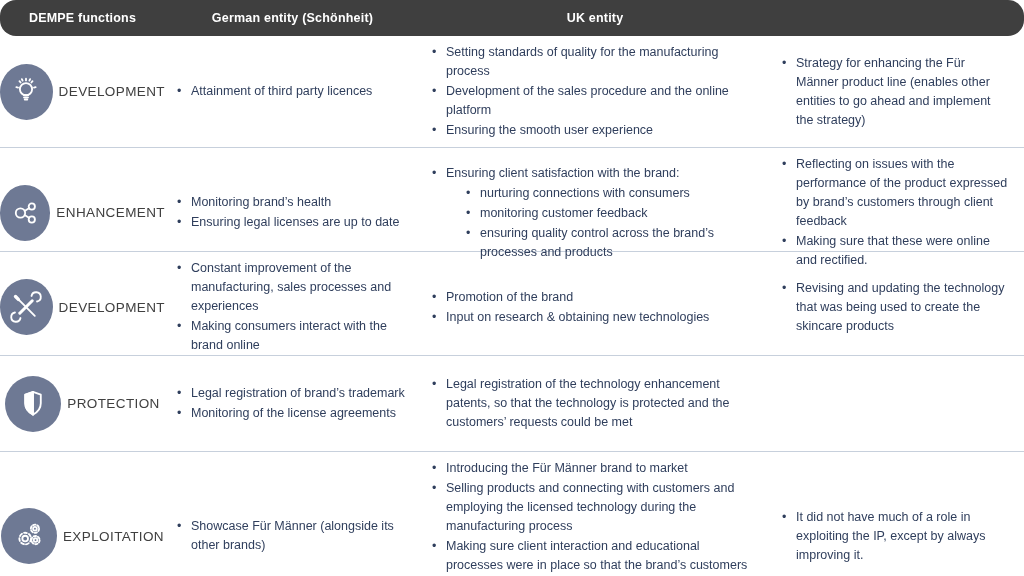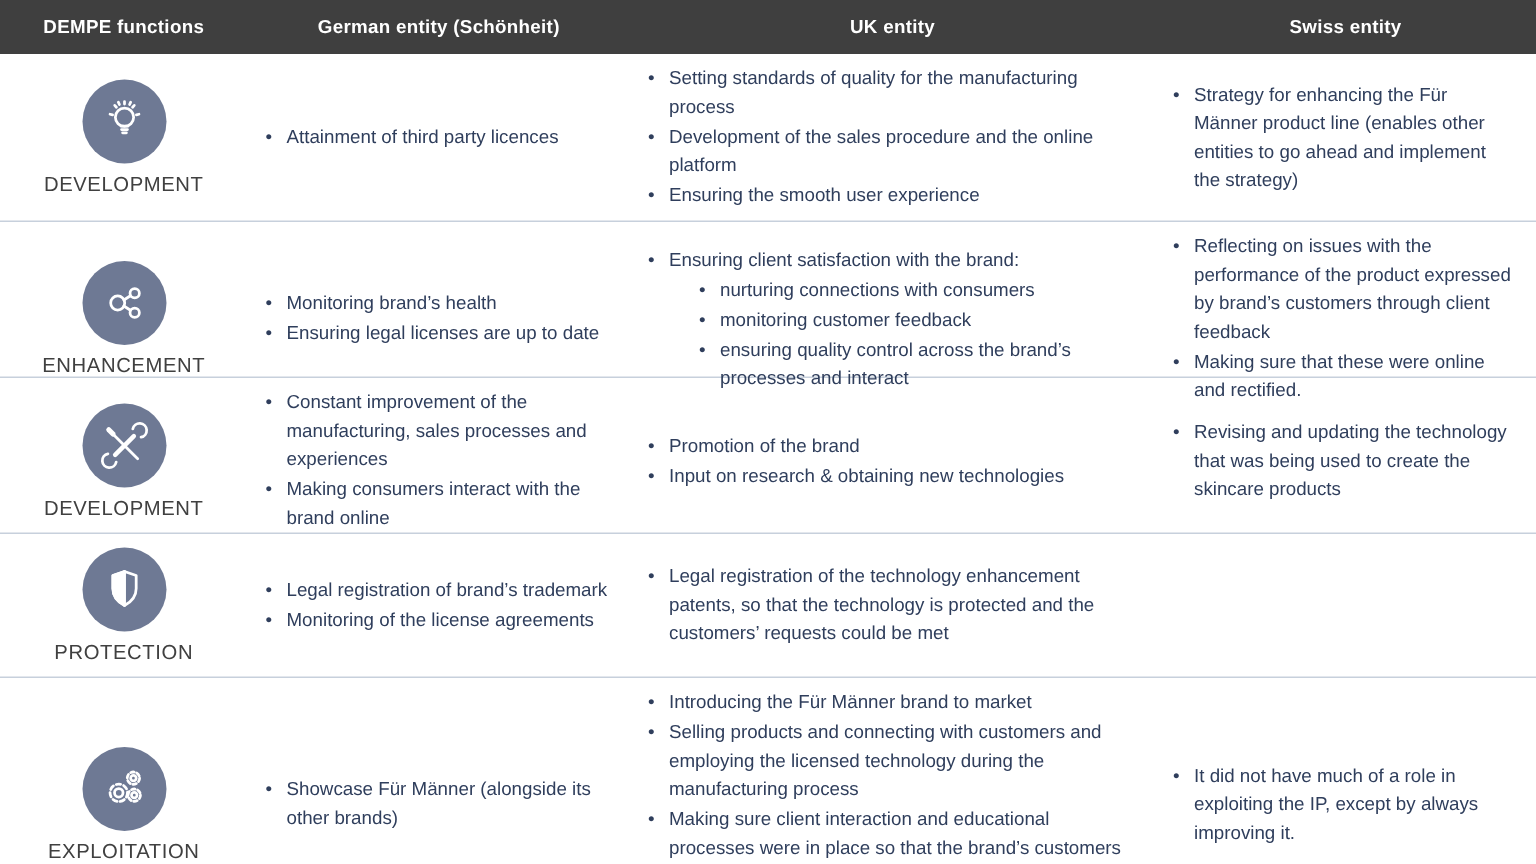--- a/index.html
+++ b/index.html
@@ -12,41 +12,42 @@
   }
   .slide { width:1024px; height:576px; display:flex; flex-direction:column; }
 
   
   .header-row {
     height:36px; flex:0 0 36px;
     background:#3f3f3f;
     display:grid;
     grid-template-columns:165px 255px 350px 254px;
     align-items:center;
+    border-radius:16px;
   }
   .header-cell {
     color:#ffffff; font-weight:bold; font-size:12.5px; text-align:center;
     letter-spacing:.2px;
   }
 
   
   .table-body { flex:1 1 auto; display:flex; flex-direction:column; }
   .func-row {
     display:grid;
     grid-template-columns:165px 255px 350px 254px;
     border-bottom:1px solid #c7d0dc;
   }
   .func-row:nth-child(1){ height:112px; }
   .func-row:nth-child(2){ height:104px; }
   .func-row:nth-child(3){ height:104px; }
   .func-row:nth-child(4){ height:96px;  }
   .func-row:nth-child(5){ height:124px; border-bottom:none; }
 
   .func-cell {
-    display:flex; flex-direction:column; align-items:center; justify-content:center;
+    display:flex; flex-direction:row; align-items:center; justify-content:center;
     gap:6px; padding:4px 0;
   }
   .icon-circle {
     width:56px; height:56px; border-radius:50%;
     background:#6e7994;
     display:flex; align-items:center; justify-content:center;
   }
   .icon-circle svg { width:34px; height:34px; display:block; }
   .func-label {
     font-size:13.5px; color:#404040; letter-spacing:.4px;
@@ -76,21 +77,20 @@
 </style>
 </head>
 <body>
 
 <div class="slide">
 
   <div class="header-row">
     <div class="header-cell">DEMPE functions</div>
     <div class="header-cell">German entity (Schönheit)</div>
     <div class="header-cell">UK entity</div>
-    <div class="header-cell">Swiss entity</div>
   </div>
 
   <div class="table-body">
   <div class="func-row">
     <div class="func-cell">
       <div class="icon-circle">
             <svg viewBox="0 0 24 24">
     <g fill="none" stroke="#ffffff" stroke-width="1.3" stroke-linecap="round" stroke-linejoin="round">
       <circle cx="12" cy="10" r="4.3"></circle>
       <path d="M10.4 14.2h3.2M10.6 15.8h2.8M11.1 17.3h1.8"></path>
@@ -137,21 +137,21 @@
           <ul class="bullets">
             <li>Monitoring brand’s health</li>
             <li>Ensuring legal licenses are up to date</li>
           </ul>
         </div>
     <div class="text-cell">
           <ul class="bullets">
             <li class="has-sub">Ensuring client satisfaction with the brand:<ul class="bullets">
                 <li>nurturing connections with consumers</li>
                 <li>monitoring customer feedback</li>
-                <li>ensuring quality control across the brand’s processes and interact</li>
+                <li>ensuring quality control across the brand’s processes and products</li>
               </ul></li>
           </ul>
         </div>
     <div class="text-cell">
           <ul class="bullets">
             <li>Reflecting on issues with the performance of the product expressed by brand’s customers through client feedback</li>
             <li>Making sure that these were online and rectified.</li>
           </ul>
         </div>
   </div>

